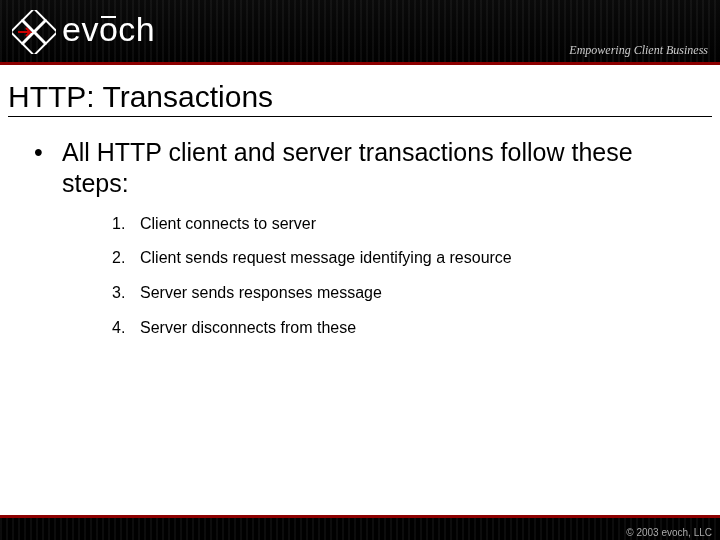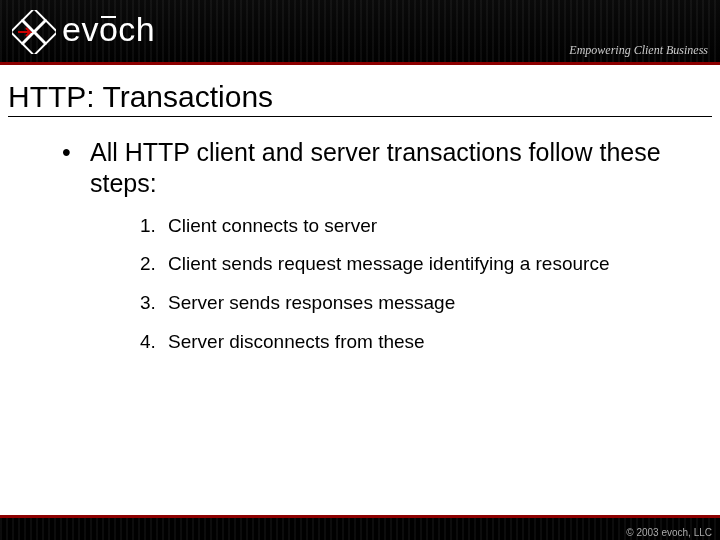--- a/index.html
+++ b/index.html
@@ -62,21 +62,21 @@
   }
   .title {
     font-size: 30px;
     font-weight: 400;
     color: #000;
     border-bottom: 1.5px solid #000;
     display: block;
     padding-bottom: 2px;
   }
   .content {
-    padding: 18px 28px 0 40px;
+    padding: 18px 28px 0 12px;
   }
   ul.main {
     list-style: none;
   }
   ul.main > li {
     font-size: 25px;
     line-height: 1.25;
     margin-bottom: 14px;
     padding-left: 50px;
     position: relative;
@@ -88,21 +88,21 @@
     top: 0;
     font-size: 25px;
   }
   ol.steps {
     list-style: none;
     counter-reset: step;
     margin: 14px 0 18px 0;
   }
   ol.steps > li {
     counter-increment: step;
-    font-size: 19px;
+    font-size: 16px;
     line-height: 1.3;
     margin: 14px 0;
     padding-left: 78px;
     position: relative;
   }
   ol.steps > li::before {
     content: counter(step) ".";
     position: absolute;
     left: 50px;
     top: 0;

